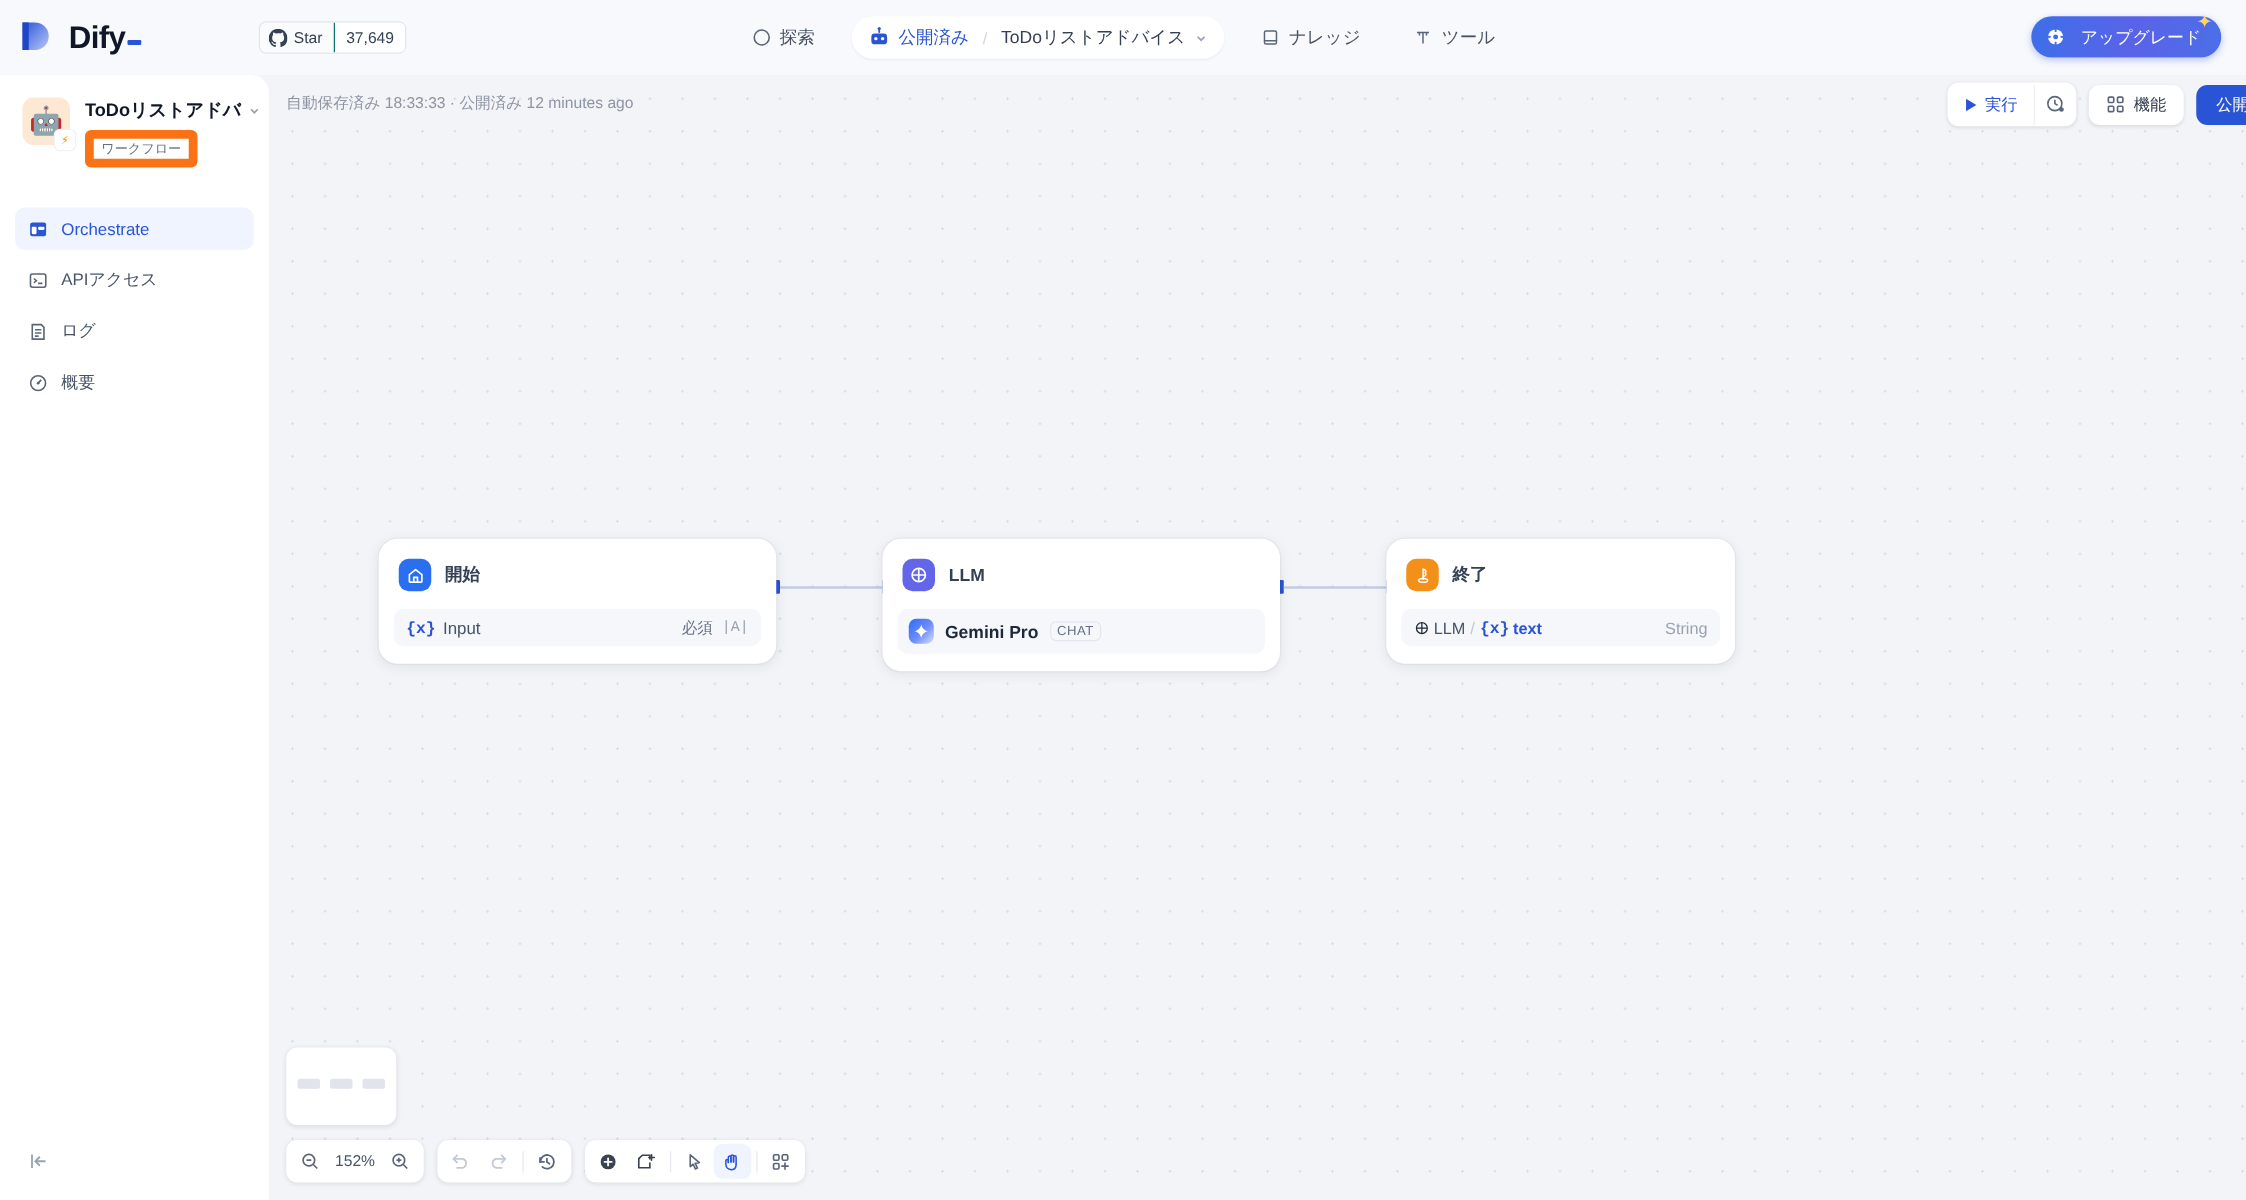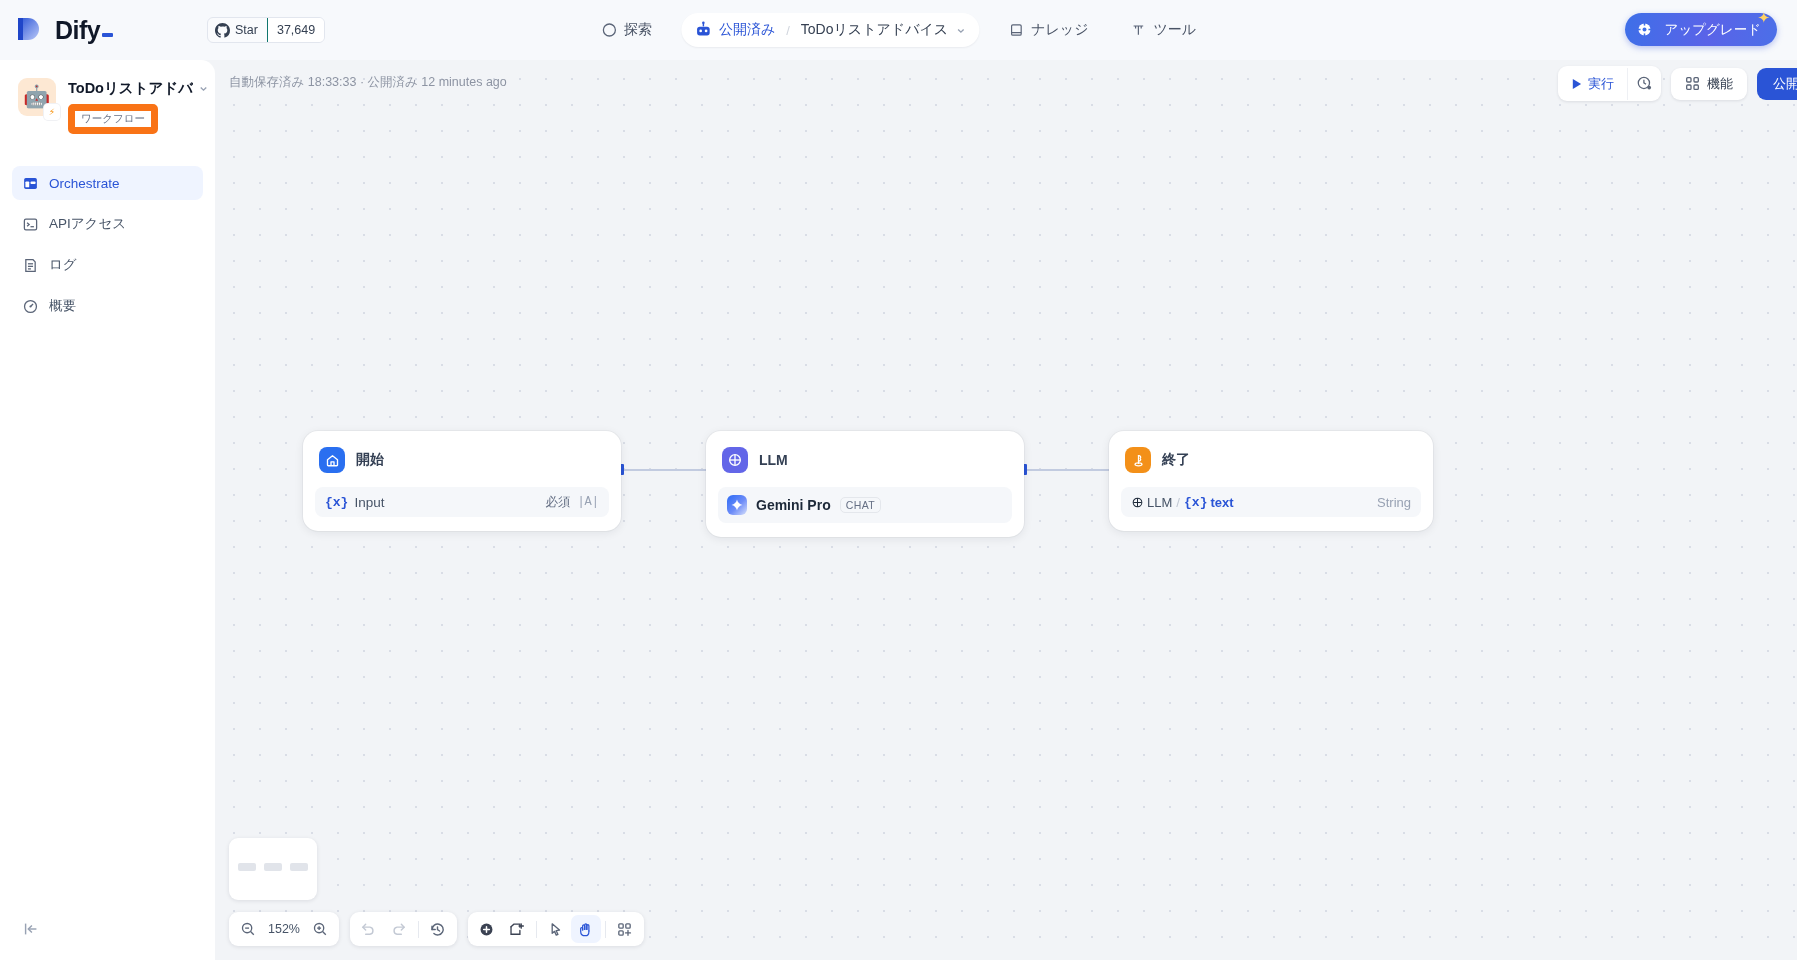--- a/index.html
+++ b/index.html
@@ -553,21 +553,21 @@
               <path d="M7 0.6 C7.6 3.9 10.1 6.4 13.4 7 C10.1 7.6 7.6 10.1 7 13.4 C6.4 10.1 3.9 7.6 0.6 7 C3.9 6.4 6.4 3.9 7 0.6 Z"></path>
             </svg>
           </div>
           <span class="model-name">Gemini Pro</span>
           <span class="model-tag">CHAT</span>
         </div>
       </div>
     </div>
   </div>
 
-  <div class="node" style="left:894px; top:371px; width:324px;">
+  <div class="node" style="left:894px; top:371px; width:279px;">
     <div class="node-head">
       <div class="node-icon" style="background:#f39019;">
         <svg width="15" height="15" viewBox="0 0 18 18" fill="none" stroke="#fff" stroke-width="1.5" stroke-linecap="round">
           <path d="M9 3 V12.5"></path>
           <path d="M9 3 C11.4 3 12.4 5 11 6.4 C12.4 7.8 11.4 9.6 9 9.6"></path>
           <ellipse cx="9" cy="13.6" rx="4.2" ry="1.8"></ellipse>
         </svg>
       </div>
       <div class="node-title">終了</div>
     </div>

